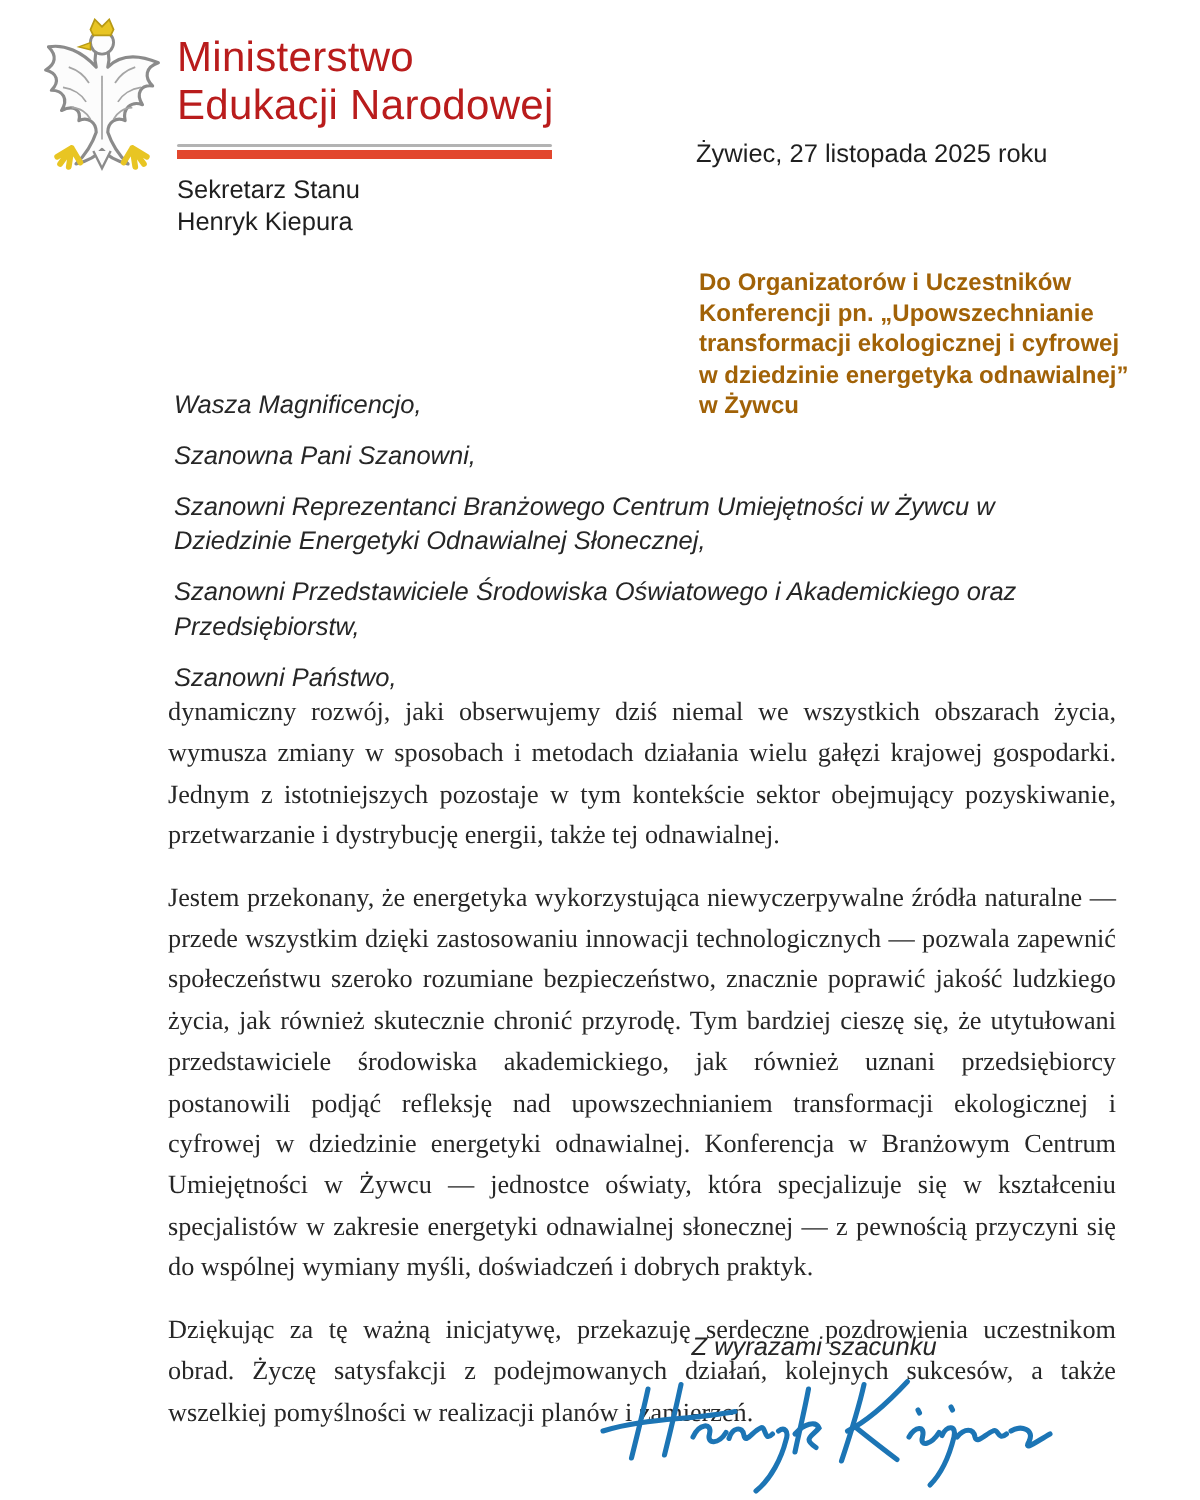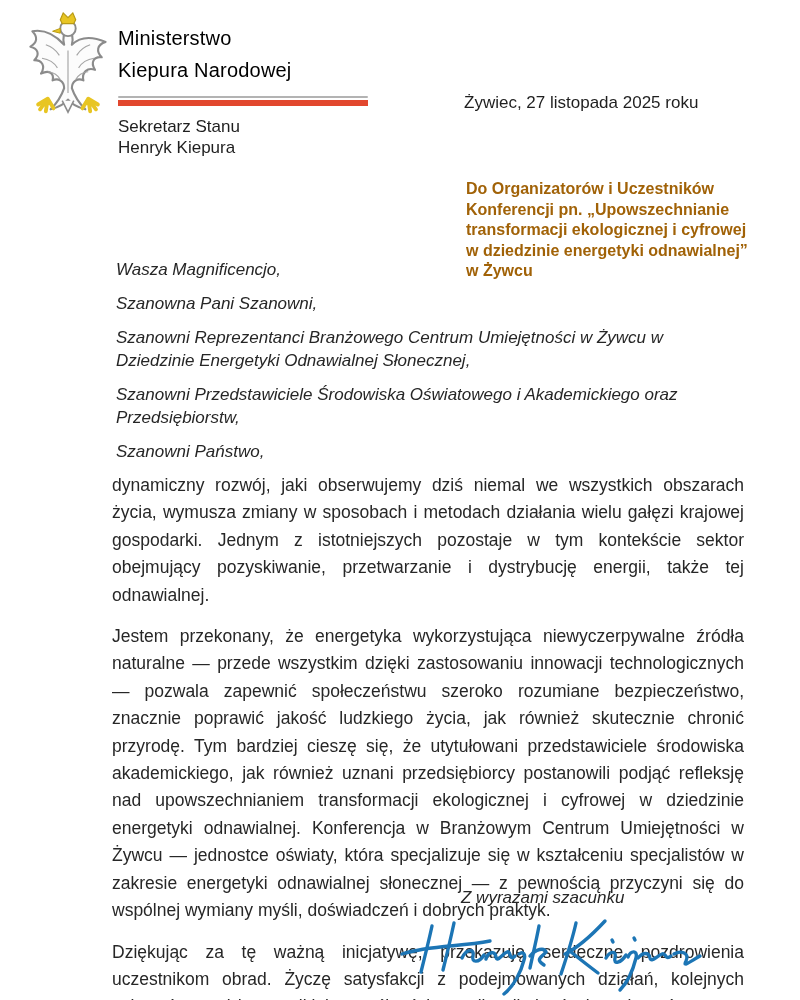--- a/index.html
+++ b/index.html
@@ -10,22 +10,22 @@
     font-family:"Liberation Sans","DejaVu Sans",sans-serif;
     color:#2d2d2d;
     overflow:hidden;
   }
   
   .eagle{
     position:absolute;left:24px;top:12px;width:88px;height:106px;
   }
   .ministry-name{
     position:absolute;left:118px;top:22px;
-    font-size:20px;line-height:32px;letter-spacing:.2px;
-    color:#000000;font-weight:400;
+    font-size:28px;line-height:32px;letter-spacing:.2px;
+    color:#b91c1c;font-weight:400;
   }
   .flagbar{
     position:absolute;left:118px;top:96px;width:250px;
   }
   .flagbar .white-stripe{
     height:2px;background:#9a9a9a;opacity:.75;
     border-radius:1px;
   }
   .flagbar .gap{height:2px;background:#ffffff;}
   .flagbar .red-stripe{height:6px;}
@@ -47,21 +47,21 @@
     position:absolute;left:116px;top:258px;width:612px;
     font-style:italic;font-size:17px;line-height:23px;color:#262626;
   }
   .salutations p{margin:0 0 11px 0;}
   
   .body-text{
     position:absolute;left:112px;top:460px;width:632px;
     font-size:17.5px;line-height:27.4px;color:#272727;
     text-align:justify;
   }
-  .body-text p{margin:12px 0 14px 0;}
+  .body-text p{margin:1px 0 14px 0;font-family:Liberation Serif, serif;}
   
   .closing{
     position:absolute;left:461px;top:888px;
     font-style:italic;font-size:17px;color:#262626;
   }
   .signature{
     position:absolute;left:398px;top:910px;width:306px;height:92px;
   }
 </style>
 </head>
@@ -94,41 +94,41 @@
 
       <path d="M24,90 L14,96 M24,90 L16,101 M24,90 L22,103 M24,90 L30,100" fill="none" stroke="#e8c523" stroke-width="4" stroke-linecap="round"></path>
       <path d="M66,90 L76,96 M66,90 L74,101 M66,90 L68,103 M66,90 L60,100" fill="none" stroke="#e8c523" stroke-width="4" stroke-linecap="round"></path>
 
       <path d="M39,92 L45,104 L51,92" fill="#fcfcfc" stroke="#8b8b8b" stroke-width="1.6"></path>
     </svg>
   </div>
 
   <div class="ministry-name">
     <div>Ministerstwo</div>
-    <div>Kiepura Narodowej</div>
+    <div>Edukacji Narodowej</div>
   </div>
 
   <div class="flagbar">
     <div class="white-stripe" style="background: rgb(154, 154, 154);"></div>
     <div class="gap"></div>
     <div class="red-stripe" style="background: rgb(226, 71, 46);"></div>
   </div>
 
   <div class="official">
     <div>Sekretarz Stanu</div>
     <div>Henryk Kiepura</div>
   </div>
 
   <div class="date-line">Żywiec, 27 listopada 2025 roku</div>
 
   <div class="addressee">
     <div>Do Organizatorów i Uczestników</div>
     <div>Konferencji pn. „Upowszechnianie</div>
     <div>transformacji ekologicznej i cyfrowej</div>
-    <div>w dziedzinie energetyki odnawialnej”</div>
+    <div>w dziedzinie energetyka odnawialnej”</div>
     <div>w Żywcu</div>
   </div>
 
   <div class="salutations">
     <p>Wasza Magnificencjo,</p>
     <p>Szanowna Pani Szanowni,</p>
     <p>Szanowni Reprezentanci Branżowego Centrum Umiejętności w Żywcu w Dziedzinie Energetyki Odnawialnej Słonecznej,</p>
     <p>Szanowni Przedstawiciele Środowiska Oświatowego i Akademickiego oraz Przedsiębiorstw,</p>
     <p>Szanowni Państwo,</p>
   </div>

